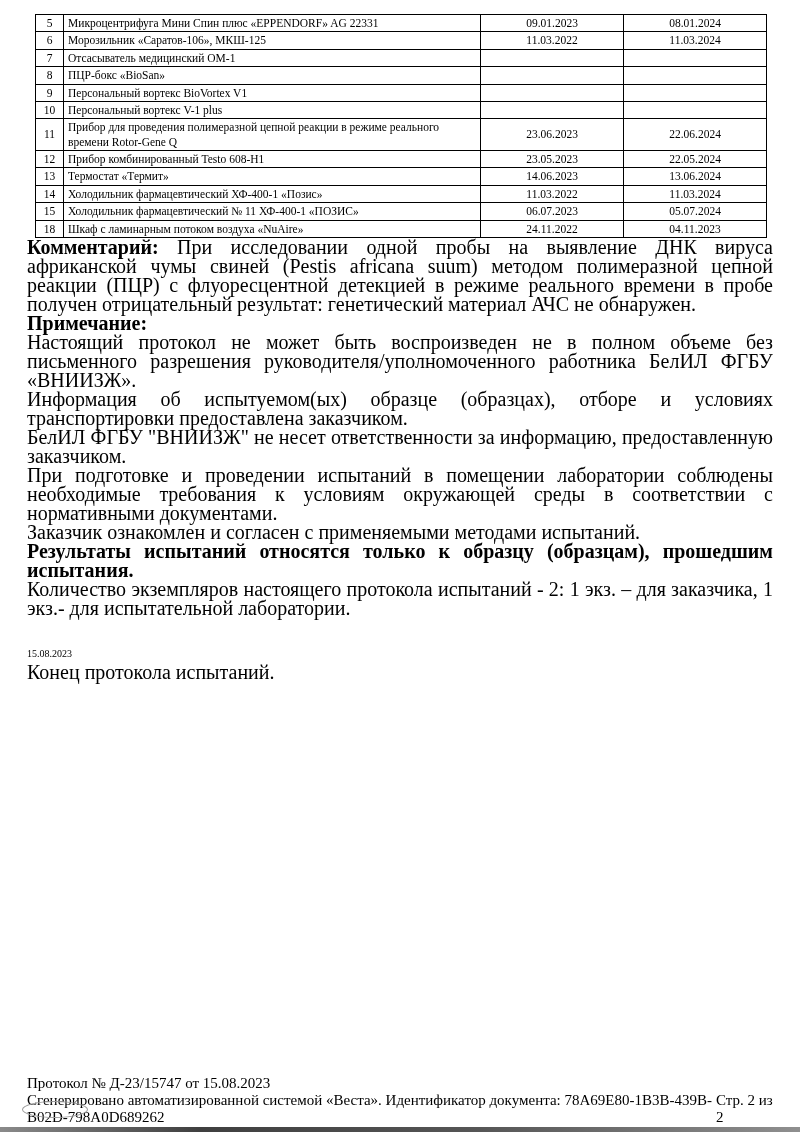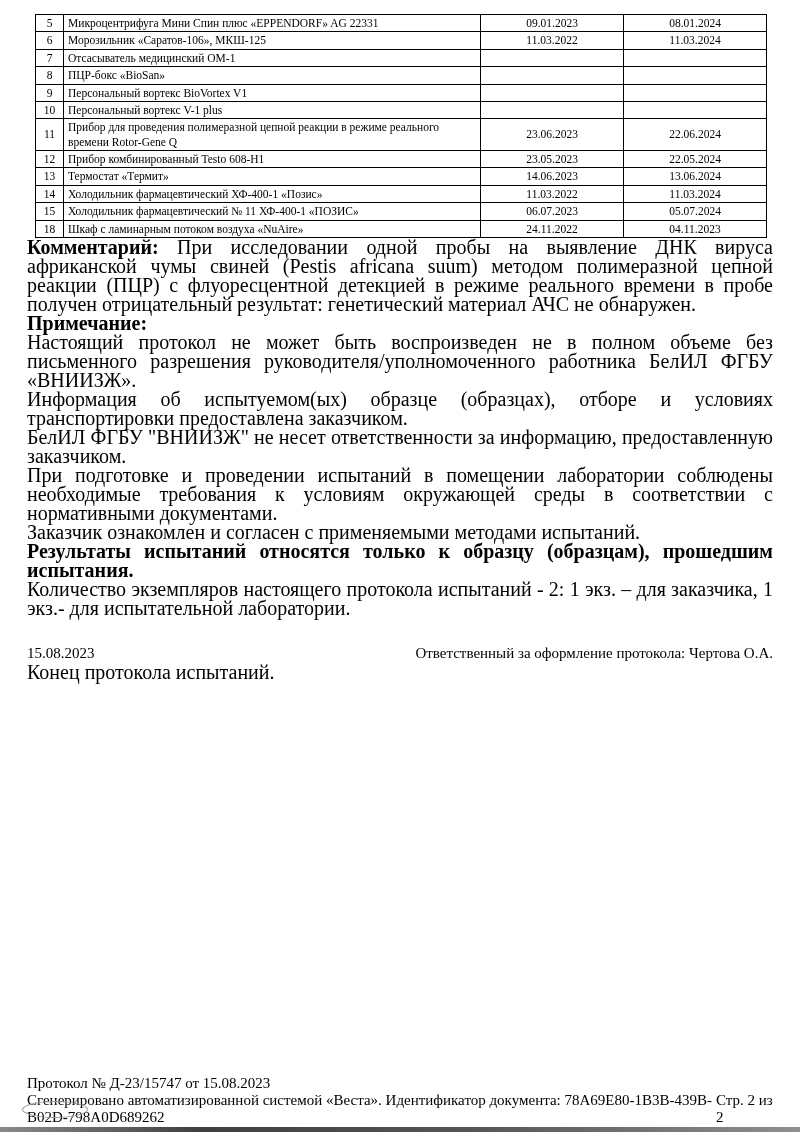--- a/index.html
+++ b/index.html
@@ -40,21 +40,21 @@
     line-height:19px;
   }
   .justify{text-align:justify;}
   .bold{font-weight:bold;}
   .commentary{margin-top:16px;}
   .notes-title{margin-top:19px;font-weight:bold;}
   .signoff-row{
     margin-top:26px;
     display:flex;
     justify-content:space-between;
-    font-size:15px;
+    font-size:10px;
     line-height:19.5px;
   }
   
   .footer{
     margin-top:auto;
     font-size:15px;
     line-height:17px;
   }
   .footer-row2{
     display:flex;
@@ -177,21 +177,20 @@
         <p class="body-text justify">При подготовке и проведении испытаний в помещении лаборатории соблюдены необходимые требования к условиям окружающей среды в соответствии с нормативными документами.</p>
         <p class="body-text justify">Заказчик ознакомлен и согласен с применяемыми методами испытаний.</p>
         <p class="body-text justify bold">Результаты испытаний относятся только к образцу (образцам), прошедшим испытания.</p>
         <p class="body-text justify">Количество экземпляров настоящего протокола испытаний - 2: 1 экз. – для заказчика, 1 экз.- для испытательной лаборатории.</p>
       </div>
   </div>
 
   <div class="body-block">
     <div class="signoff-row">
       <span>15.08.2023</span>
-      <span>Ответственный за оформление протокола: Чертова О.А.</span>
     </div>
     <p class="body-text">Конец протокола испытаний.</p>
   </div>
 
   <div class="footer body-block">
     <div>Протокол № Д-23/15747 от 15.08.2023</div>
     <div class="footer-row2">
       <span>Сгенерировано автоматизированной системой «Веста». Идентификатор документа: 78A69E80-1B3B-439B-B02D-798A0D689262</span>
       <span>Стр. 2 из 2</span>
     </div>

